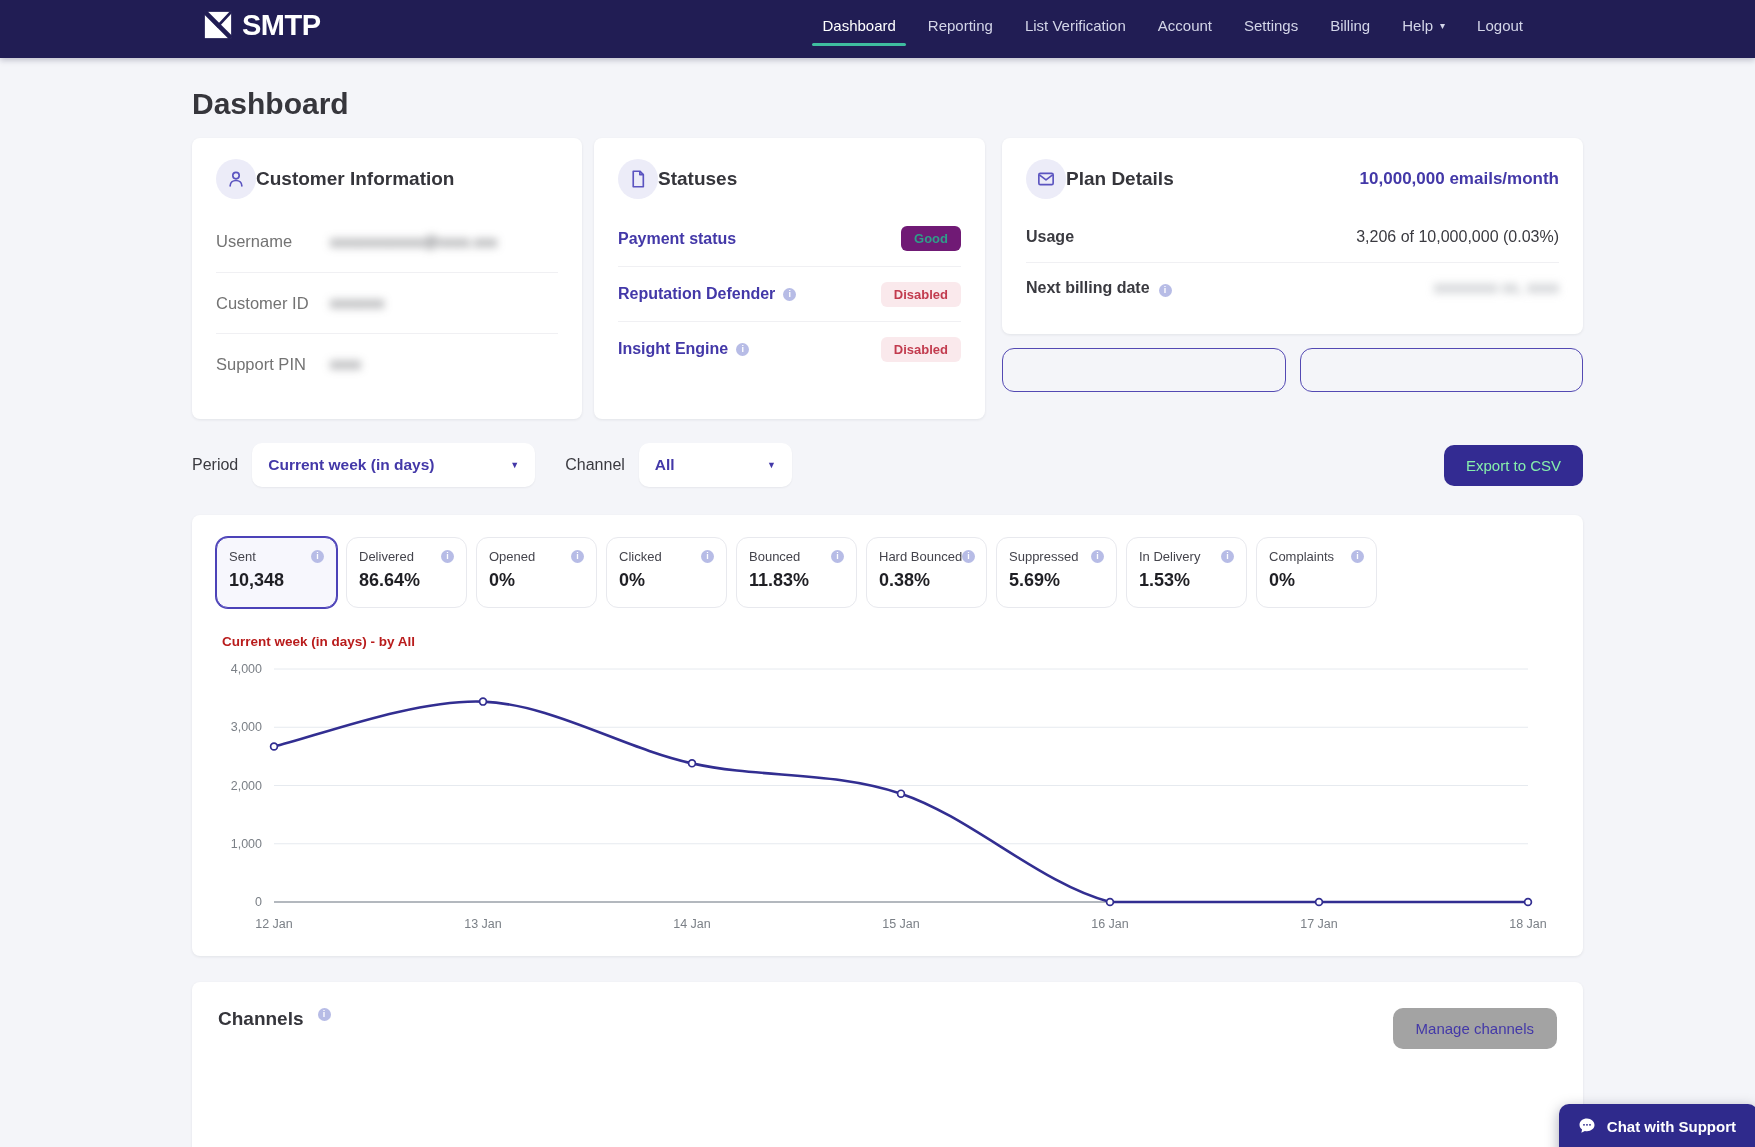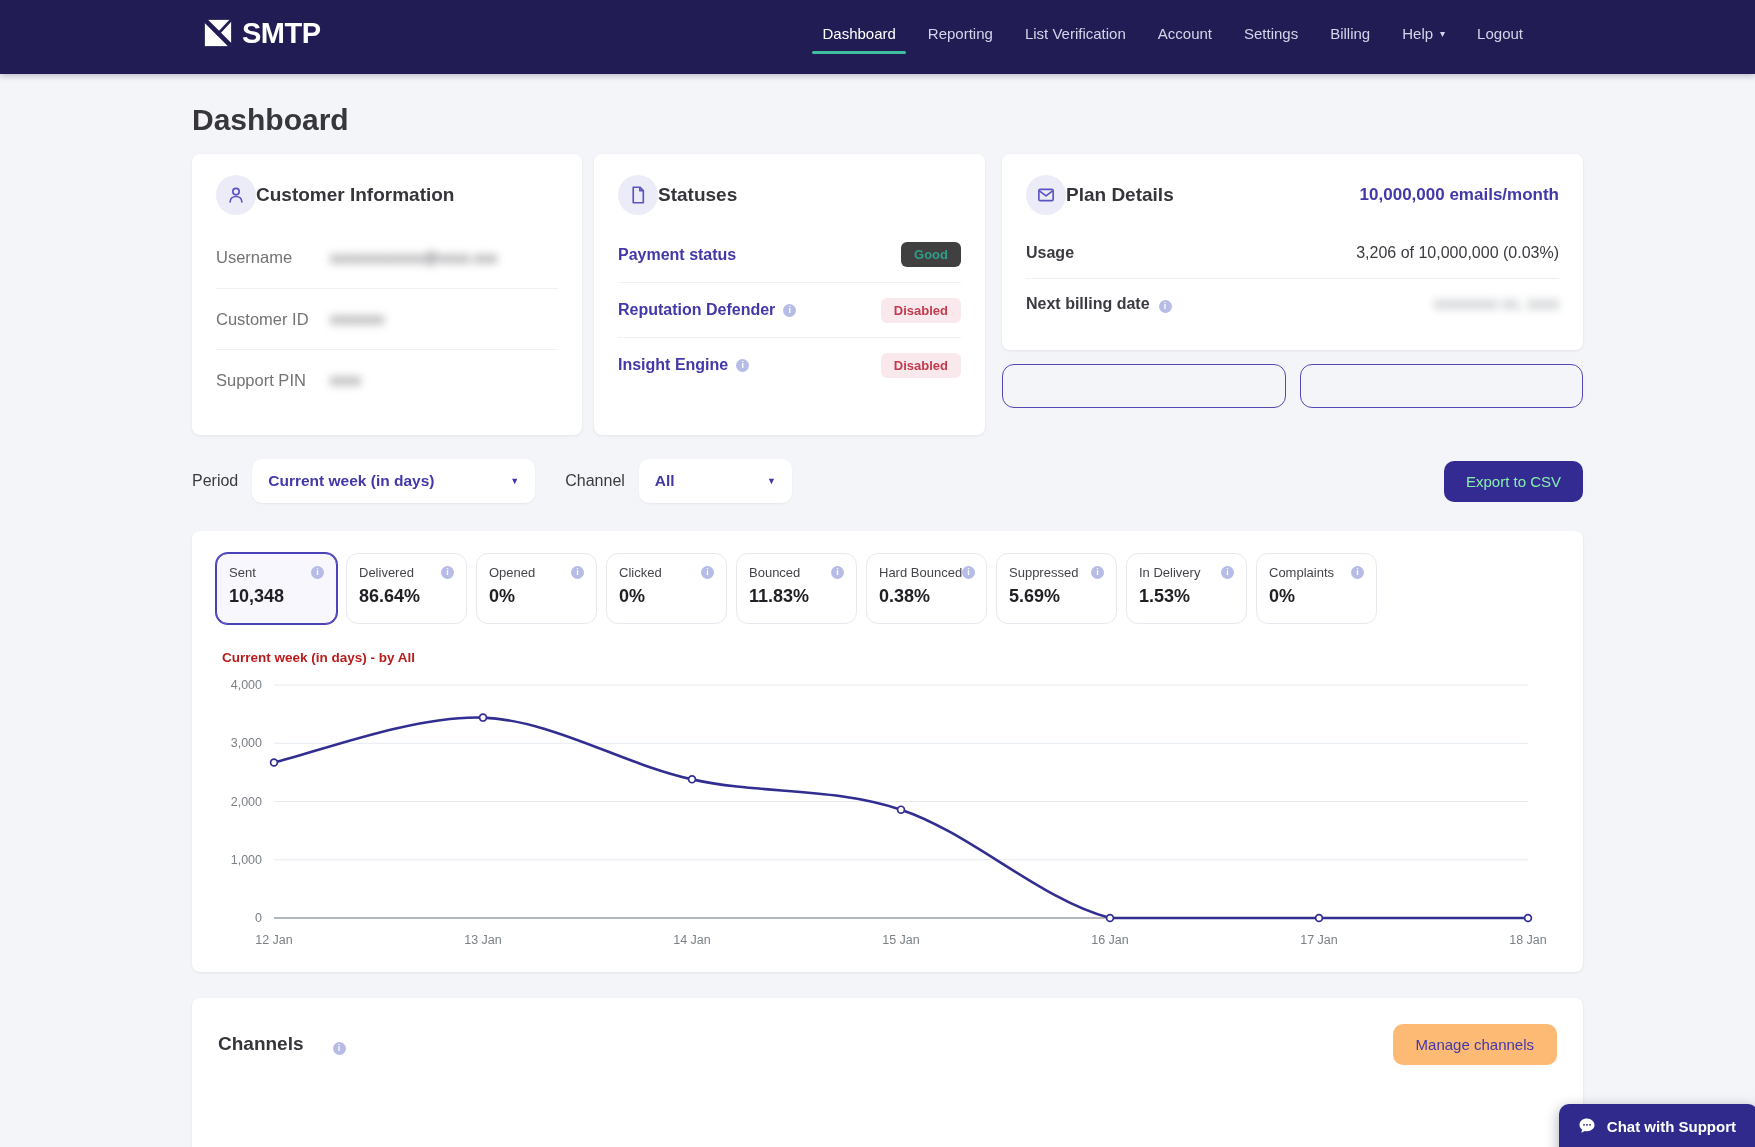--- a/index.html
+++ b/index.html
@@ -7,21 +7,21 @@
   html,body { margin:0; }
   body {
     width: 1755px; height: 1147px; overflow: hidden; position: relative;
     background: #f4f5f9;
     font-family: "Liberation Sans", sans-serif;
     color: #3a3a40;
   }
 
   
   .topnav {
-    height: 74px; background: #211d54; display: flex; align-items: center;
+    height: 58px; background: #211d54; display: flex; align-items: center;
     padding: 0 216px 8px 203px; box-shadow: 0 2px 6px rgba(20,20,60,.25);
   }
   .brand { display: flex; align-items: center; gap: 9px; cursor: pointer; }
   .brand .logo-icon { width: 30px; height: 30px; display: block; }
   .brand-text { color: #fff; font-size: 29px; font-weight: 700; letter-spacing: -0.5px; }
   .nav-items { margin-left: auto; display: flex; align-items: stretch; height: 66px; }
   .nav-item {
     position: relative; display: flex; align-items: center; padding: 0 16px;
     color: #d3d5e8; font-size: 15px; text-decoration: none; cursor: pointer; white-space: nowrap;
   }
@@ -56,21 +56,21 @@
   .crow { display: flex; align-items: center; min-height: 61px; }
   .crow + .crow { border-top: 1px solid #f0f0f3; }
   .crow .row-label { font-size: 16.5px; color: #737373; flex: 0 0 114px; }
   .crow .row-value { font-size: 15.5px; color: #3f4147; }
   .blurred { filter: blur(4px); color: #8b9097; user-select: none; }
 
   .srow { display: flex; align-items: center; justify-content: space-between; min-height: 55px; }
   .srow + .srow { border-top: 1px solid #f0f0f3; }
   .status-label { font-size: 16px; font-weight: 600; color: #4338a8; display: flex; align-items: center; gap: 8px; }
   .badge { font-size: 13px; font-weight: 600; padding: 5px 13px; border-radius: 6px; }
-  .badge.good { color: #2f9d8a; background: #404040; }
+  .badge.good { color: #2f9d8a; background: #701a75; }
   .badge.disabled { color: #c23b4e; background: #fae9ec; }
 
   .prow { display: flex; align-items: center; justify-content: space-between; min-height: 51px; }
   .prow + .prow { border-top: 1px solid #f0f0f3; }
   .plan-label { font-size: 16px; font-weight: 600; color: #3a3a40; display: flex; align-items: flex-end; gap: 9px; }
 
   .info-icon {
     display: inline-block; width: 13px; height: 13px; border-radius: 50%;
     background: #b7bce6; color: #fff; font-size: 9px; font-weight: 700;
     line-height: 13px; text-align: center; font-style: normal; cursor: pointer; flex: none;
@@ -112,24 +112,24 @@
   .stat-top { display: flex; align-items: center; justify-content: space-between; }
   .stat-label { font-size: 13px; color: #44444c; white-space: nowrap; }
   .stat-value { font-size: 18px; font-weight: 600; color: #1f1f24; margin-top: 6px; }
 
   .chart-title { margin: 26px 0 6px 6px; font-size: 13.5px; font-weight: 700; color: #b91c1c; }
   .chart-wrap svg { display: block; width: 1343px; height: 285px; }
   svg text { font-family: "Liberation Sans", sans-serif; }
 
   
   .channels-card { margin-top: 26px; height: 200px; padding: 26px 26px; display: flex; align-items: center; justify-content: space-between; align-items: flex-start; }
-  .channels-left { display: flex; align-items: flex-end; gap: 29px; margin-top: 9px; }
+  .channels-left { display: flex; align-items: flex-start; gap: 14px; margin-top: 0; }
   .channels-title { font-size: 19px; font-weight: 600; color: #35353b; }
   .soft-btn {
-    background: #fdba74; border: none; border-radius: 10px; color: #4338a8;
+    background: #a3a3a3; border: none; border-radius: 10px; color: #4338a8;
     font-size: 15px; padding: 12px 23px; font-family: "Liberation Sans", sans-serif; cursor: pointer;
   }
 
   
   .chat-btn {
     position: fixed; right: -3px; bottom: -15px; z-index: 20;
     background: #2f2a8c; color: #fff; border: none; border-radius: 10px;
     display: flex; align-items: center; gap: 10px;
     padding: 12px 22px 26px 18px; font-size: 15px; font-weight: 600;
     font-family: "Liberation Sans", sans-serif; cursor: pointer;

